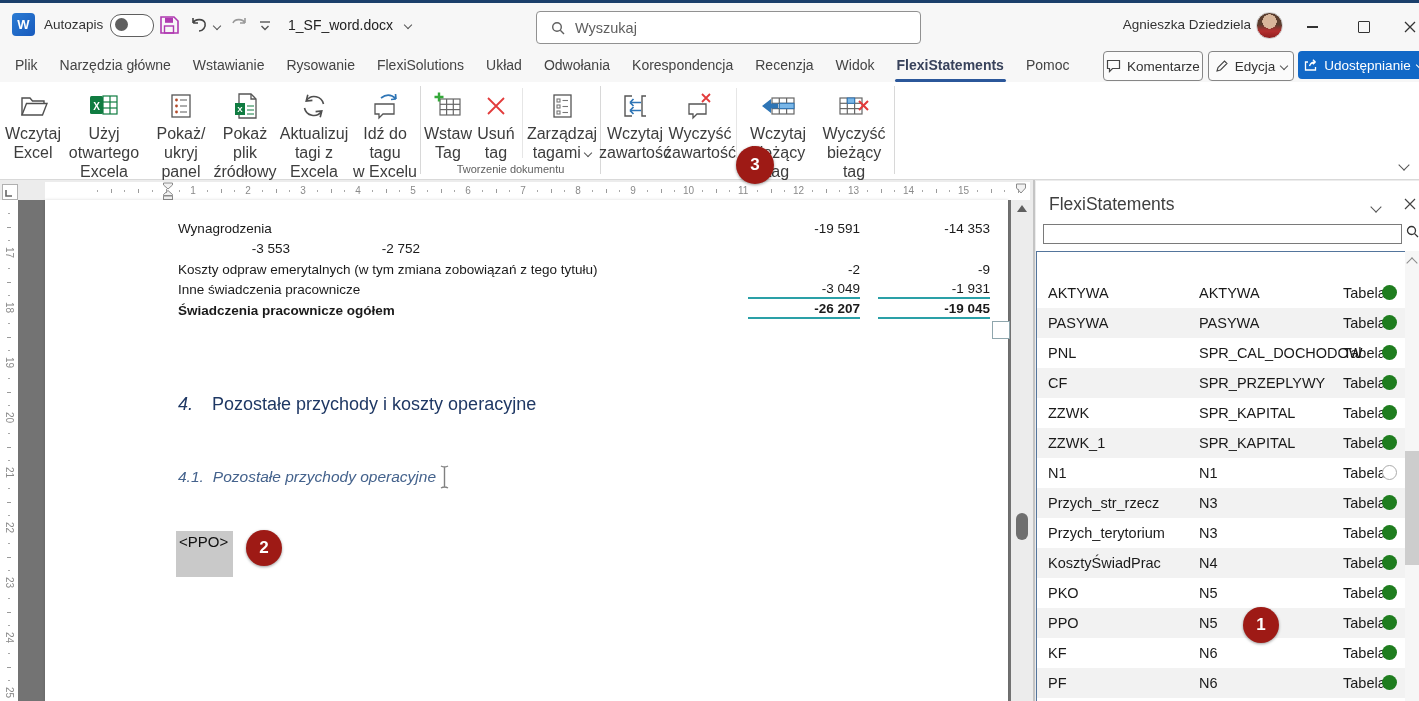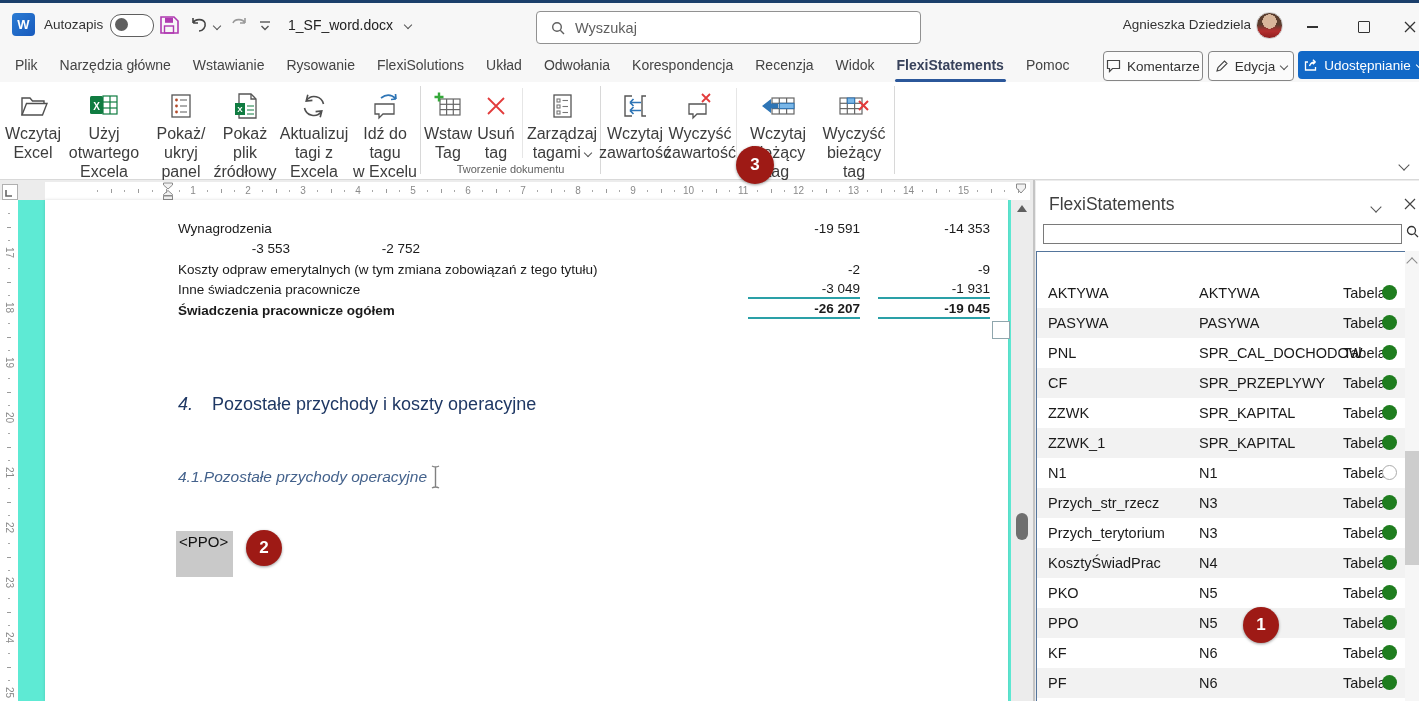--- a/index.html
+++ b/index.html
@@ -63,34 +63,34 @@
   .hnum{position:absolute;top:3px;font-size:10px;color:#8a8a8a;width:10px;text-align:center}
   .htick{top:7px;width:1px;height:4px;background:#9a9a9a}
   .hdot{top:8px;width:1px;height:2px;background:#a8a8a8}
   #tab-selector{position:absolute;left:2px;top:2px;width:14px;height:14px;background:#fff;border:1px solid #b0b0b0}
   #vruler{position:absolute;left:0;top:200px;width:18px;height:501px;background:#fff}
   .vnum{position:absolute;left:1px;font-size:10px;color:#8a8a8a;transform:rotate(90deg);width:16px;text-align:center}
   .vtick{left:7px;height:1px;width:4px;background:#9a9a9a}
   .vdot{left:8px;height:1px;width:2px;background:#a8a8a8}
 
   
-  #docarea{position:absolute;left:18px;top:200px;width:993px;height:501px;background:#5eead4}
+  #docarea{position:absolute;left:18px;top:200px;width:993px;height:501px;background:#737373}
   #page{position:absolute;left:27px;top:0;width:963px;height:501px;background:#fff;box-shadow:0 0 3px rgba(0,0,0,.15)}
   #fin-rows{position:absolute;left:133px;top:18px;width:812px}
   .fin-row{display:flex;align-items:center;height:20.5px;font-size:13.5px;color:#1a1a1a}
   .fin-row .fin-label{flex:1}
   .fin-row .fin-v{width:112px;text-align:right}
   .fin-row .fin-v.v2{margin-left:18px}
   .fin-row.b{font-weight:bold}
   .fin-row.rule .fin-v{border-bottom:2px solid #2aa0a7;padding-bottom:1px}
   #tbl-handle{position:absolute;left:947px;top:121px;width:16px;height:16px;border:1px solid #8fa6ad;background:#fff}
   #heading{position:absolute;left:133px;top:194px;font-size:18px;color:#1f3864;display:flex}
   #heading .hnum2{width:34px;font-style:italic}
   #subheading{position:absolute;left:133px;top:264px;font-size:15.5px;font-style:italic;color:#44628c;display:flex;align-items:center}
-  #subheading .shnum{}
+  #subheading .shnum{margin-right:9px}
   #tag-box{position:absolute;left:131px;top:331px;width:57px;height:46px;background:#c9c9c9;
      font-size:15px;color:#111;padding:2px 0 0 3px;box-sizing:border-box}
 
   
   .ann{position:absolute;width:36px;height:36px;border-radius:50%;background:#9e1a15;color:#fff;
      display:flex;align-items:center;justify-content:center;font-size:17px;font-weight:bold;
      box-shadow:0 1px 3px rgba(0,0,0,.4);z-index:40}
 
   
   #doc-scroll-up{position:absolute;left:1017px;top:205px;width:0;height:0;

